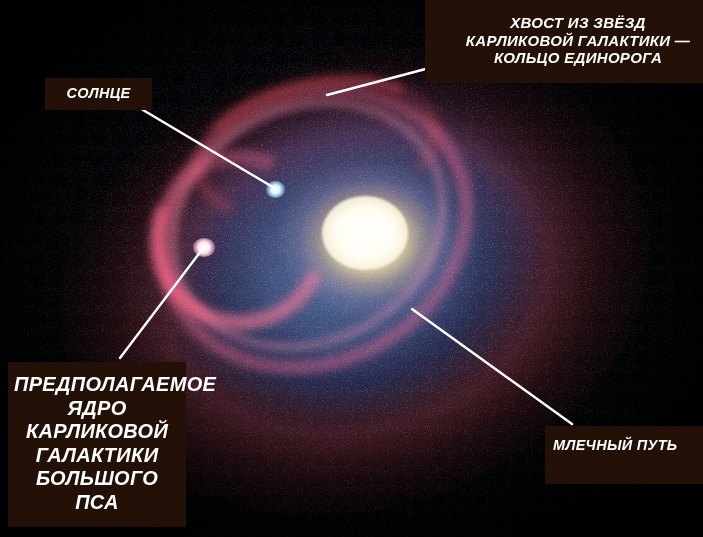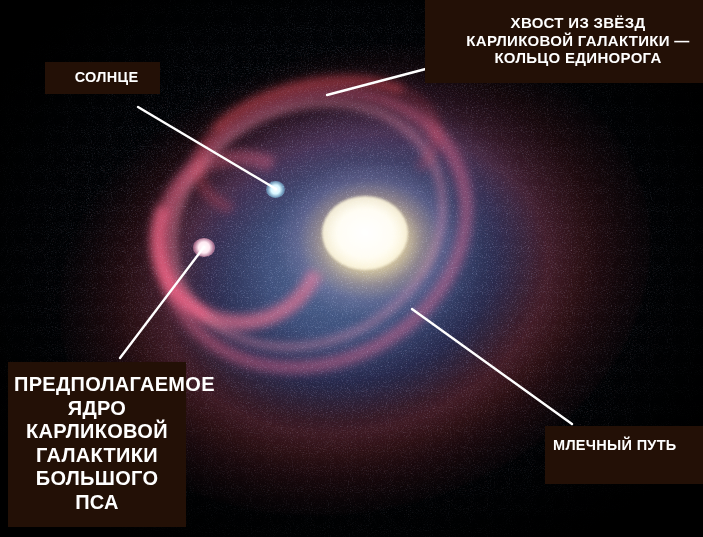--- a/index.html
+++ b/index.html
@@ -5,20 +5,21 @@
 <style>
   html,body{margin:0;padding:0;background:#000;}
   body{
     font-family:"Liberation Sans","DejaVu Sans",sans-serif;
   }
   #stage{
     position:relative;
     width:703px;height:537px;
     background:#000000;
     overflow:hidden;
+    font-style:italic;
   }
 
   
   .layer{position:absolute;pointer-events:none;}
 
   #sky{
     left:0;top:0;width:703px;height:537px;
     background:#000205;
   }
 
@@ -161,22 +162,22 @@
     line-height:1.18;
     text-align:center;
     white-space:pre-line;
   }
   #callout-tail{
     left:425px;top:-8px;width:286px;
     padding:22px 10px 16px 10px;
     font-size:15px;
   }
   #callout-sun{
-    left:45px;top:62px;width:95px;
-    padding:7px 6px 8px 14px;
+    left:45px;top:78px;width:95px;
+    padding:7px 6px 8px 6px;
     font-size:14.5px;
   }
   #callout-nucleus{
     left:8px;top:362px;width:166px;
     padding:11px 6px 12px 6px;
     font-size:20px;
   }
   #callout-milkyway{
     left:545px;top:426px;width:166px;
     padding:11px 8px 30px 8px;

